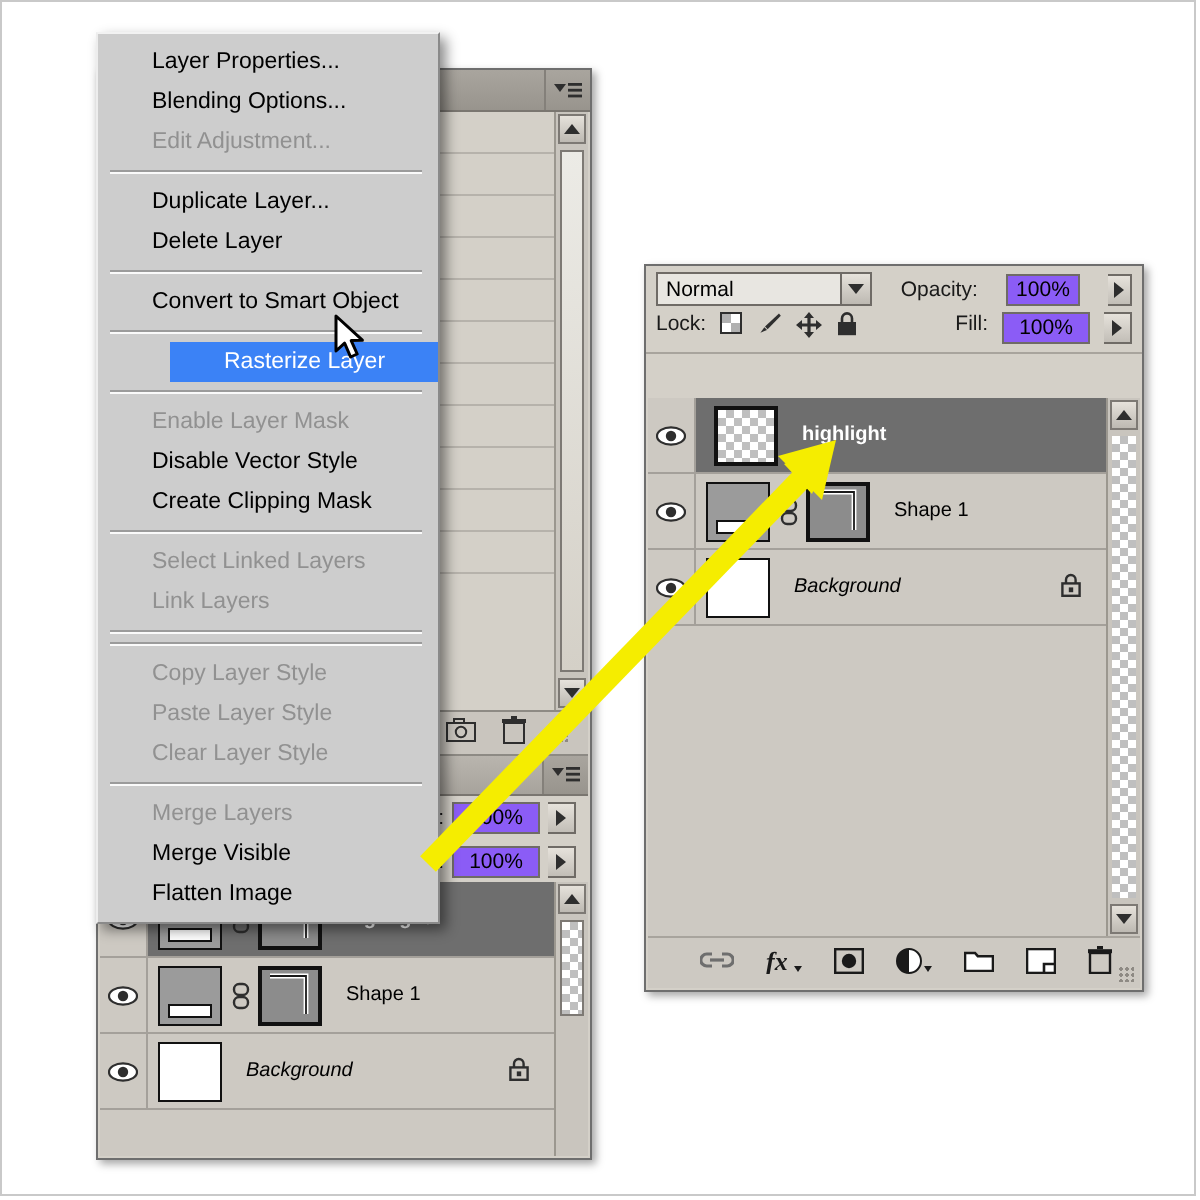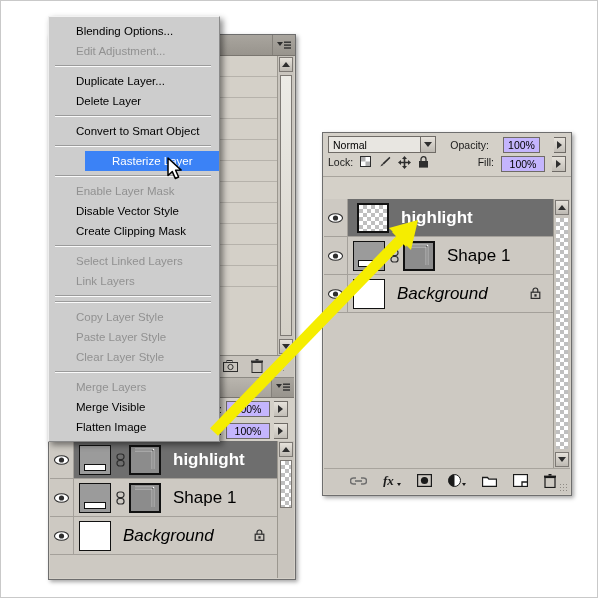--- a/index.html
+++ b/index.html
@@ -123,21 +123,21 @@
   .lp2-tabbar{
     height:19px;background:linear-gradient(#b9b5ae,#a7a39c);
     border-bottom:1px solid #7a7670;position:relative;
   }
   .optrow{
     height:22px;display:flex;align-items:center;justify-content:flex-end;
     gap:4px;padding-right:6px;font-size:10.5px;box-sizing:border-box;
   }
   .numbox{
     width:44px;height:16px;line-height:14px;
-    background:#c4b5fd;border:1px solid #6f6b66;
+    background:#8b5cf6;border:1px solid #6f6b66;
     text-align:center;font-size:10.5px;box-sizing:border-box;
   }
   .spin{
     width:14px;height:16px;border:1px solid #6f6b66;border-left:none;
     background:linear-gradient(#e6e2db,#c2beb7);
     display:flex;align-items:center;justify-content:center;box-sizing:border-box;
   }
   .tri.right{border-top:4px solid transparent;border-bottom:4px solid transparent;border-left:5px solid #2e2e2e;border-right:none;}
 
   
@@ -160,21 +160,21 @@
     border:1px solid #111;margin-left:5px;box-sizing:border-box;
     position:relative;overflow:hidden;flex:0 0 32px;
   }
   .thumb.shape{background:#9b9b9b;}
   .thumb.shape:after{
     content:"";position:absolute;left:4px;right:4px;bottom:3px;height:7px;
     background:#ffffff;border:1px solid #111;box-sizing:border-box;
   }
   .thumb.vmaskdark{background:#8c8c8c;border:2px solid #111;}
   .lname{
-    margin-left:12px;font-size:17px;color:#000;white-space:nowrap;
+    margin-left:12px;font-size:10px;color:#000;white-space:nowrap;
   }
   .lrow.sel .lname{color:#fff;font-weight:bold;}
   .lname.italic{font-style:italic;}
   .link{
     width:13px;height:100%;display:flex;align-items:center;justify-content:center;
     flex:0 0 13px;margin-left:3px;
   }
   .lockbadge{position:absolute;right:12px;top:50%;transform:translateY(-50%);}
 
   
@@ -388,20 +388,21 @@
           <div class="sbtn">
               <i class="tri up"></i>
             </div>
           <div class="sthumb checker" style="top:19px;height:48px;"></div>
         </div>
       </div>
     </div>
   </div>
 
   <div id="ctxmenu">
+      <div class="mi">Layer Properties...</div>
       <div class="mi">Blending Options...</div>
       <div class="mi disabled">Edit Adjustment...</div>
       <div class="msep"></div>
       <div class="mi">Duplicate Layer...</div>
       <div class="mi">Delete Layer</div>
       <div class="msep"></div>
       <div class="mi">Convert to Smart Object</div>
       <div class="msep"></div>
       <div class="mi sel">Rasterize Layer</div>
       <div class="msep"></div>

